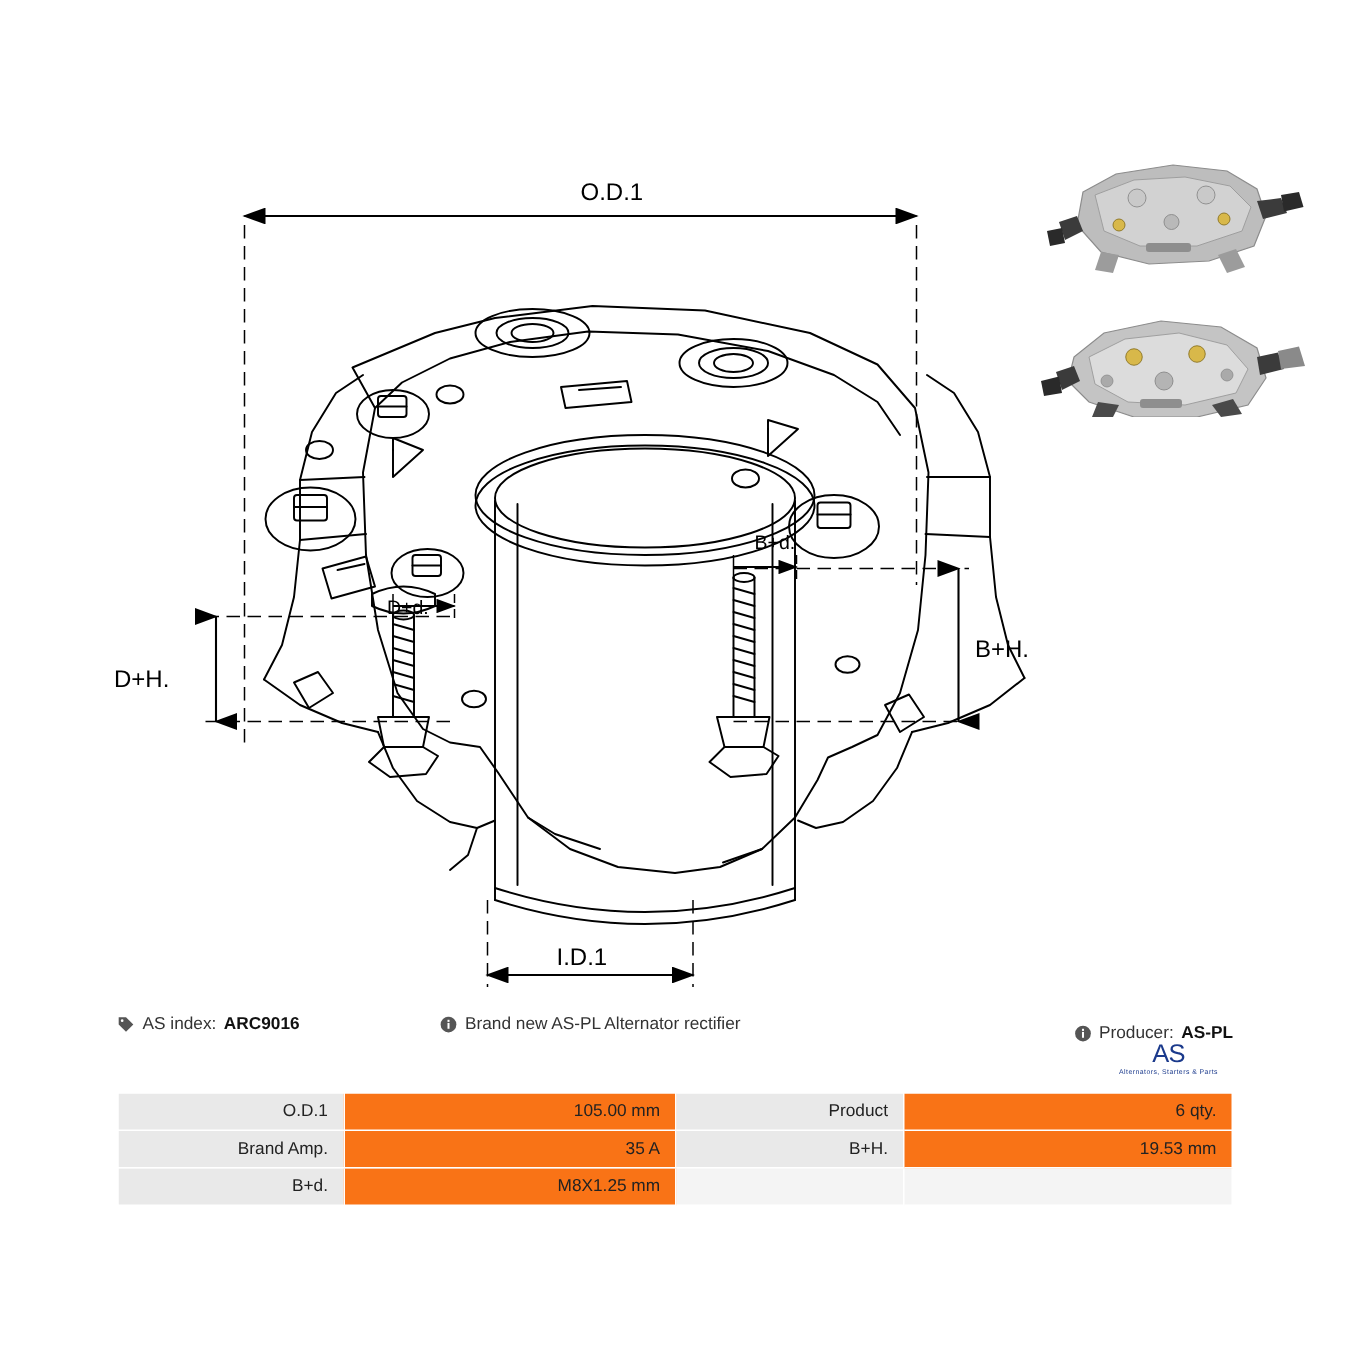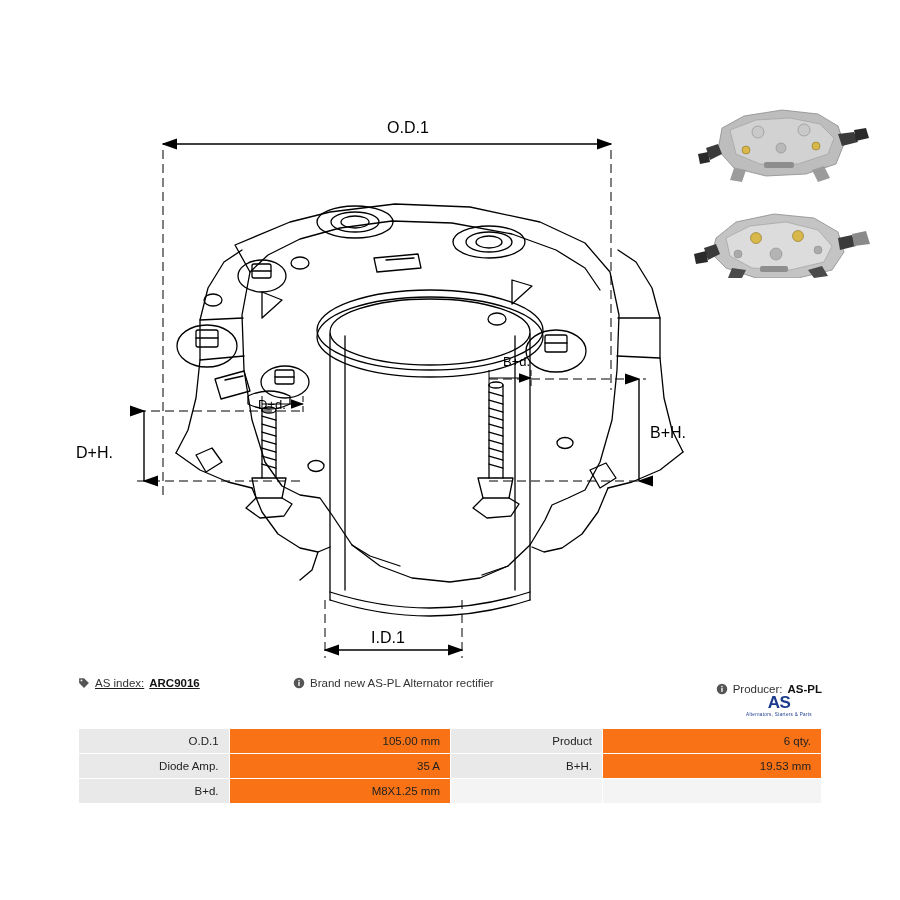--- a/index.html
+++ b/index.html
@@ -54,21 +54,21 @@
     display: flex;
     align-items: center;
     height: 22px;
   }
   .info-cell {
     display: flex;
     align-items: center;
     gap: 5px;
     white-space: nowrap;
   }
-  .col-a { width: 215px; text-decoration: underline; }
+  .col-a { width: 215px; }
   .col-b { flex: 1; }
   .col-c {
     margin-left: auto;
     justify-content: flex-end;
     margin-top: 12px;
   }
   .lbl { color: #333333; }
   .val { font-weight: bold; color: #111111; text-align: right; }
   .std-line {
     color: #e2001a;
@@ -90,21 +90,21 @@
 
   
   .logo {
     position: absolute;
     right: 0;
     top: 22px;
     width: 86px;
     text-align: center;
   }
   .logo-mark {
-    font-weight: bold;
+    font-weight: normal;
     font-size: 17px;
     color: #1b3a8c;
     letter-spacing: -0.5px;
     line-height: 17px;
   }
   .logo-sub {
     font-size: 4.6px;
     color: #1b3a8c;
     letter-spacing: 0.3px;
     margin-top: 1px;
@@ -416,21 +416,21 @@
 
   <table class="spec">
     <tbody>
       <tr>
         <td class="k">O.D.1</td>
         <td class="v">105.00 mm</td>
         <td class="k">Product</td>
         <td class="v">6 qty.</td>
       </tr>
       <tr>
-        <td class="k">Diode Amp.</td>
+        <td class="k">Brand Amp.</td>
         <td class="v">35 A</td>
         <td class="k">B+H.</td>
         <td class="v">19.53 mm</td>
       </tr>
       <tr>
         <td class="k">B+d.</td>
         <td class="v">M8X1.25 mm</td>
         <td class="empty"></td>
         <td class="empty"></td>
       </tr>

